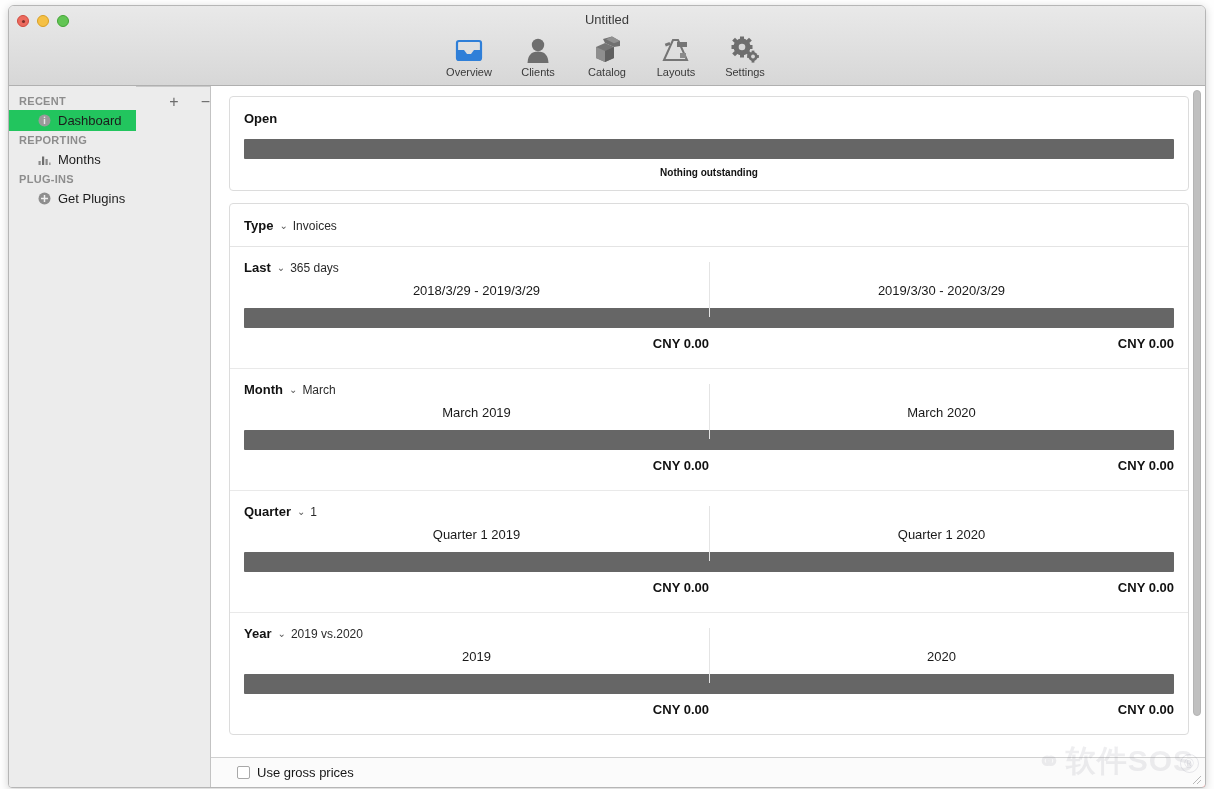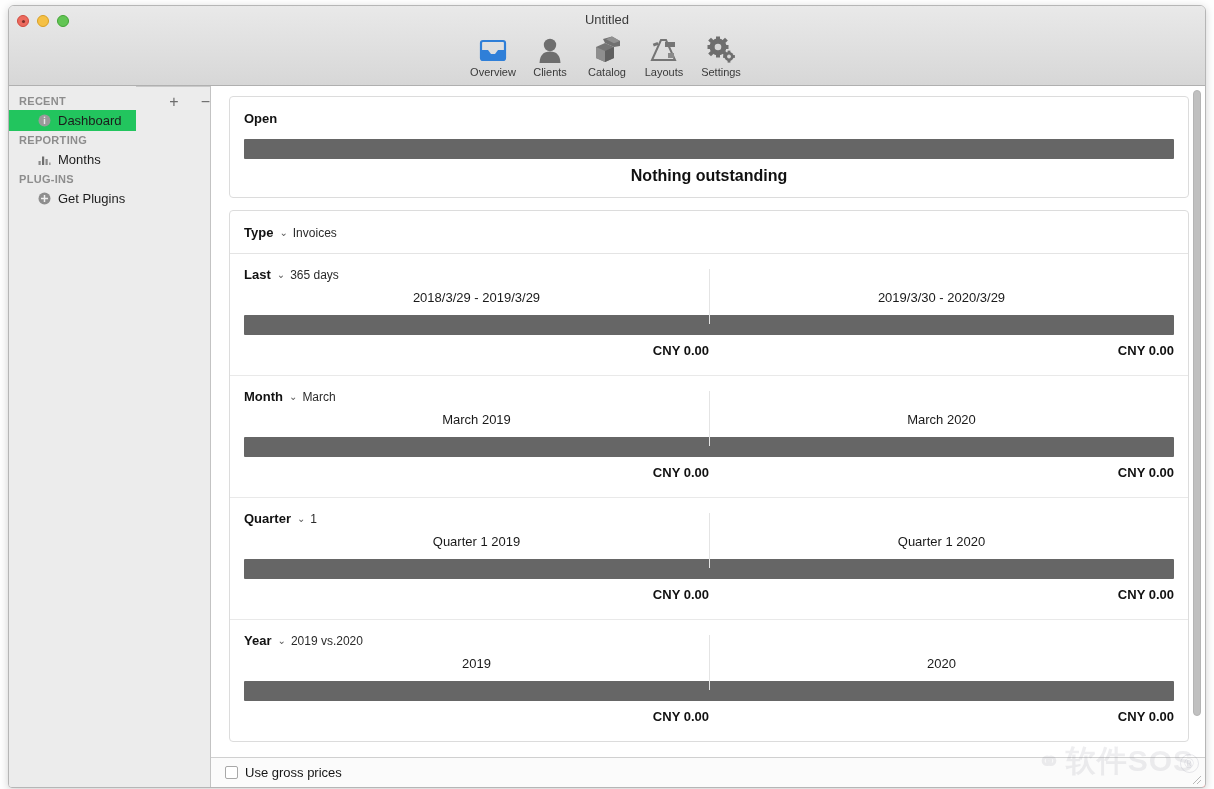--- a/index.html
+++ b/index.html
@@ -44,21 +44,21 @@
     content: ""; position: absolute; left: 4px; top: 4px;
     width: 3px; height: 3px; border-radius: 50%; background: #7c3029;
   }
   .win-title {
     position: absolute; top: 6px; left: 0; right: 0;
     text-align: center; font-size: 13px; color: #3b3b3b;
   }
 
   .toolbar {
     position: absolute; top: 27px; left: 0; right: 0;
-    display: flex; justify-content: center; gap: 0px;
+    display: flex; justify-content: center; gap: 12px;
   }
   .tb-item {
     width: 57px;
     display: flex; flex-direction: column; align-items: center;
     cursor: default;
   }
   .tb-icon { height: 31px; display: flex; align-items: flex-end; justify-content: center; }
   .tb-label { font-size: 11px; color: #3a3a3a; margin-top: 2px; line-height: 12px; }
 
   
@@ -115,21 +115,21 @@
     margin-bottom: 12px;
   }
 
   
   .open-card { padding: 14px 14px 12px 14px; }
   .sect-title { font-size: 13px; font-weight: bold; color: #111; }
   .bar {
     background: #666666; height: 20px; border-radius: 1px; margin-top: 13px;
   }
   .bar-caption {
-    text-align: center; font-size: 16px; font-weight: bold; color: #111;
+    text-align: center; font-size: 10px; font-weight: bold; color: #111;
     margin-top: 8px;
   }
 
   
   .type-row {
     padding: 14px 14px 13px 14px;
     border-bottom: 1px solid #e4e4e4;
     display: flex; align-items: baseline; gap: 6px;
   }
   .field-name { font-size: 13px; font-weight: bold; color: #111; }
@@ -153,21 +153,21 @@
   .section .bar { margin-top: 9px; }
   .vals { display: flex; margin-top: 8px; padding-bottom: 17px; position: relative; }
   .val { flex: 1 1 50%; text-align: right; font-size: 13px; font-weight: bold; color: #111; }
   .sec-sep { border-bottom: 1px solid #e9e9e9; }
 
   
   .footer {
     height: 30px; flex: 0 0 30px;
     border-top: 1px solid #d0d0d0;
     background: #fbfbfb;
-    display: flex; align-items: center; padding-left: 14px;
+    display: flex; align-items: center; padding-left: 26px;
     position: relative;
   }
   .checkrow { display: flex; align-items: center; gap: 7px; }
   .checkbox {
     width: 13px; height: 13px; border: 1px solid #a8a8a8;
     border-radius: 2px; background: #fff;
   }
   .check-label { font-size: 13px; color: #161616; }
 
   

